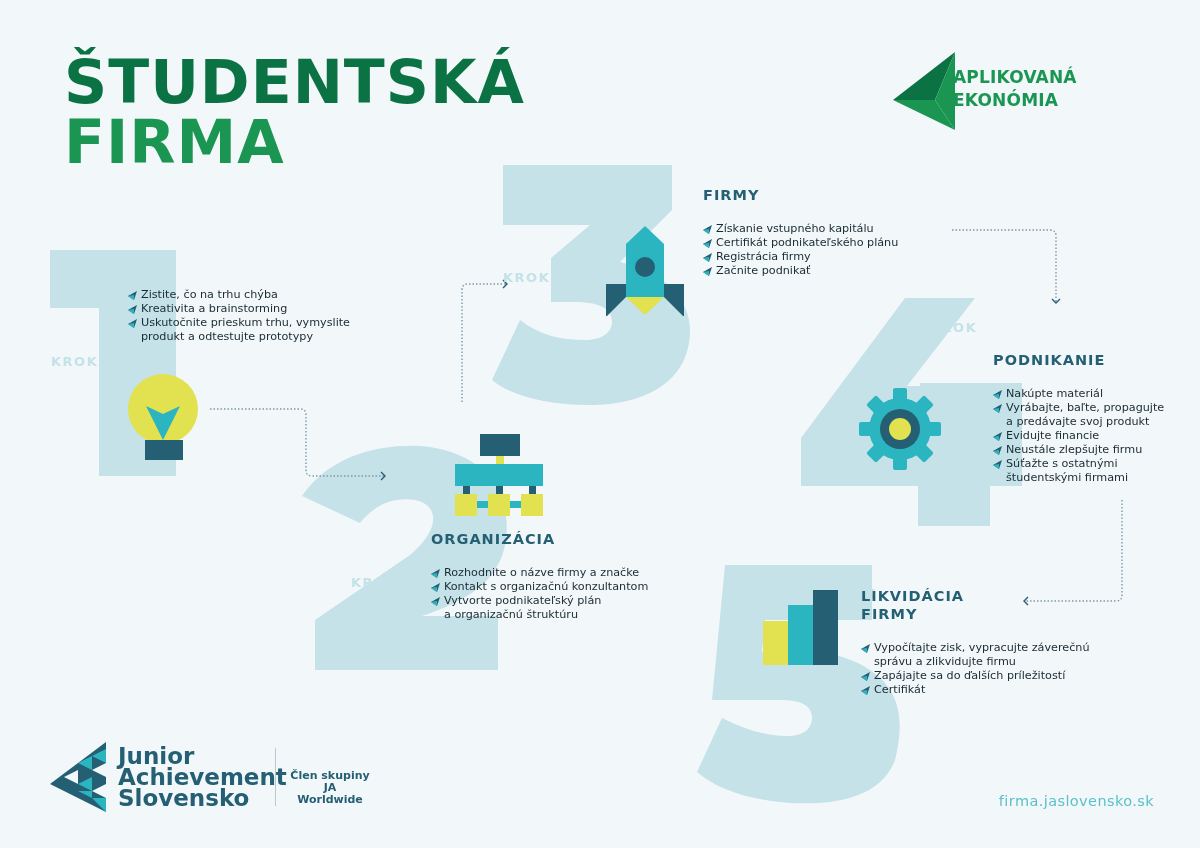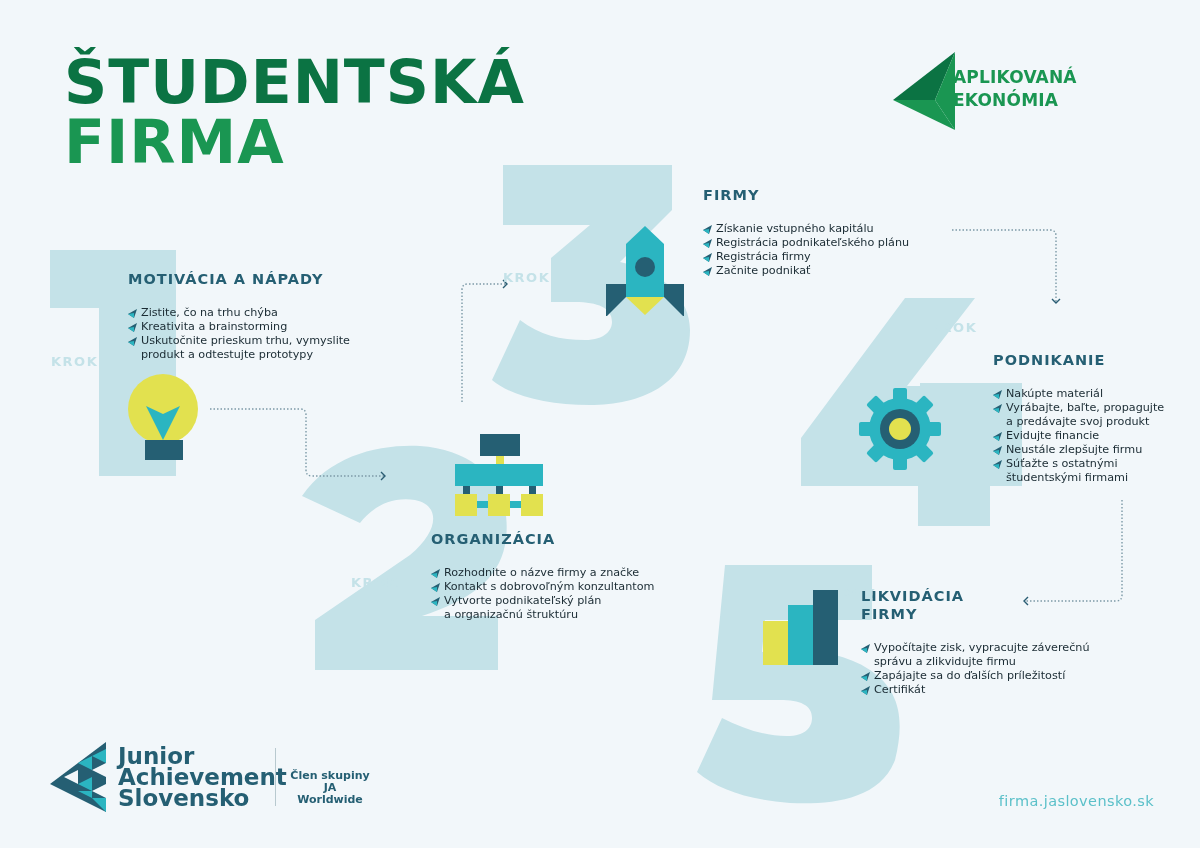--- a/index.html
+++ b/index.html
@@ -107,21 +107,20 @@
     <polygon points="0,48 42,48 62,78" fill="#1a9652"></polygon>
   </svg>
   <div class="ae-text">
     <div>APLIKOVANÁ</div>
     <div>EKONÓMIA</div>
   </div>
 </div>
 
 <div class="abs krok" style="left:51px;top:314px">KROK</div>
 <div class="abs" style="left:128px;top:270px;width:240px">
-  <div class="step-title">MOTIVÁCIA A NÁPADY</div>
   <ul class="bullets">
     <li><svg class="arr" viewBox="0 0 9 9">
           <polygon points="0,5 9,0 6,9" fill="#255f73"></polygon>
           <polygon points="0,5 6,4 6,9" fill="#2bb5c1"></polygon>
         </svg><span>Zistite, čo na trhu chýba</span></li>
     <li><svg class="arr" viewBox="0 0 9 9">
           <polygon points="0,5 9,0 6,9" fill="#255f73"></polygon>
           <polygon points="0,5 6,4 6,9" fill="#2bb5c1"></polygon>
         </svg><span>Kreativita a brainstorming</span></li>
     <li>
@@ -144,21 +143,21 @@
 <div class="abs" style="left:431px;top:530px;width:260px">
   <div class="step-title">ORGANIZÁCIA</div>
   <ul class="bullets">
     <li><svg class="arr" viewBox="0 0 9 9">
           <polygon points="0,5 9,0 6,9" fill="#255f73"></polygon>
           <polygon points="0,5 6,4 6,9" fill="#2bb5c1"></polygon>
         </svg><span>Rozhodnite o názve firmy a značke</span></li>
     <li><svg class="arr" viewBox="0 0 9 9">
           <polygon points="0,5 9,0 6,9" fill="#255f73"></polygon>
           <polygon points="0,5 6,4 6,9" fill="#2bb5c1"></polygon>
-        </svg><span>Kontakt s dobrovoľným konzultantom</span></li>
+        </svg><span>Kontakt s organizačnú konzultantom</span></li>
     <li>
         <svg class="arr" viewBox="0 0 9 9">
           <polygon points="0,5 9,0 6,9" fill="#255f73"></polygon>
           <polygon points="0,5 6,4 6,9" fill="#2bb5c1"></polygon>
         </svg>
         <span class="cont">Vytvorte podnikateľský plán</span>
         <span class="cont">a organizačnú štruktúru</span>
       </li>
   </ul>
 </div>
@@ -182,21 +181,21 @@
     <div>FIRMY</div>
   </div>
   <ul class="bullets">
     <li><svg class="arr" viewBox="0 0 9 9">
           <polygon points="0,5 9,0 6,9" fill="#255f73"></polygon>
           <polygon points="0,5 6,4 6,9" fill="#2bb5c1"></polygon>
         </svg><span>Získanie vstupného kapitálu</span></li>
     <li><svg class="arr" viewBox="0 0 9 9">
           <polygon points="0,5 9,0 6,9" fill="#255f73"></polygon>
           <polygon points="0,5 6,4 6,9" fill="#2bb5c1"></polygon>
-        </svg><span>Registrácia podnikateľského plánu</span></li>
+        </svg><span>Certifikát podnikateľského plánu</span></li>
     <li><svg class="arr" viewBox="0 0 9 9">
           <polygon points="0,5 9,0 6,9" fill="#255f73"></polygon>
           <polygon points="0,5 6,4 6,9" fill="#2bb5c1"></polygon>
         </svg><span>Registrácia firmy</span></li>
     <li><svg class="arr" viewBox="0 0 9 9">
           <polygon points="0,5 9,0 6,9" fill="#255f73"></polygon>
           <polygon points="0,5 6,4 6,9" fill="#2bb5c1"></polygon>
         </svg><span>Začnite podnikať</span></li>
   </ul>
 </div>

